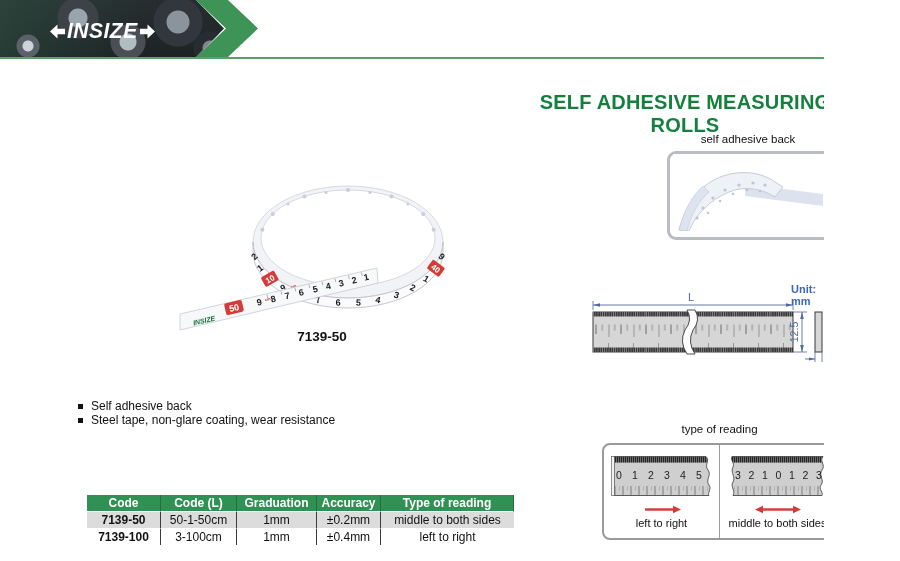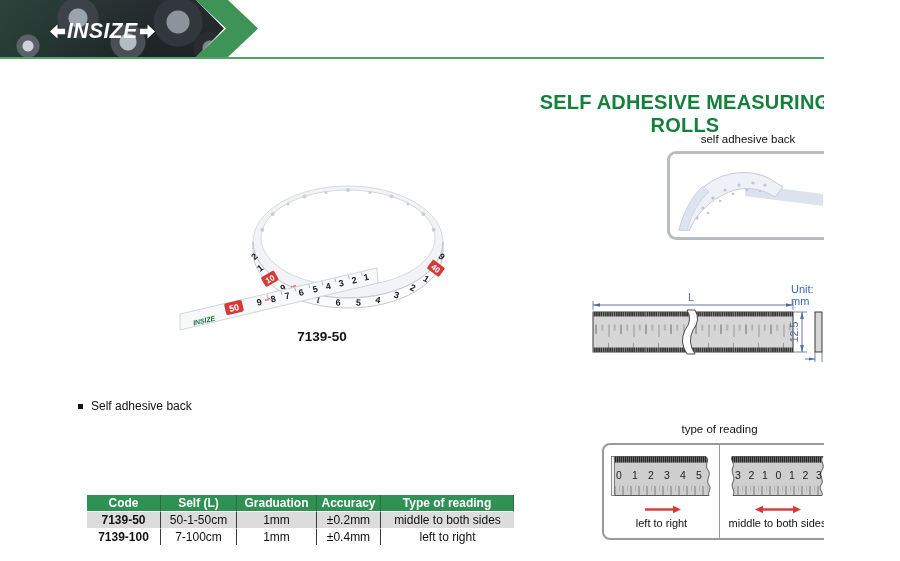--- a/index.html
+++ b/index.html
@@ -35,21 +35,21 @@
   
   .adh-box{position:absolute;left:667px;top:151px;width:160px;height:83px;background:#fff;
     border:3px solid #b9bcc0;border-radius:9px;box-shadow:inset 0 0 0 2px #fff;}
 
   
   .features{position:absolute;left:78px;top:400px;}
   .feat{display:flex;align-items:flex-start;line-height:13.5px;font-size:12px;color:#111;}
   .sq{width:5px;height:5px;background:#111;margin:4px 8px 0 0;flex:0 0 auto;}
 
   
-  .unit{position:absolute;left:791px;top:283px;font-size:11px;color:#3a67b8;}
+  .unit{position:absolute;left:791px;top:283px;font-size:11px;color:#3a67b8;font-weight:bold;}
 
   
   .read-box{position:absolute;left:602px;top:443px;width:235px;height:97px;background:#fff;
     border:2px solid #9a9a9a;border-radius:8px;display:flex;box-sizing:border-box;}
   .read-half{flex:1;display:flex;flex-direction:column;align-items:center;}
   .read-half.first{border-right:1.5px solid #9a9a9a;}
   .read-caption{font-size:11px;color:#111;margin-top:2px;}
 
   
   .tbl{position:absolute;left:87px;top:495px;width:427px;font-size:12px;}
@@ -240,20 +240,24 @@
     <polygon points="232,79 226,77.4 226,80.6" fill="#51699f"></polygon>
     <text x="243" y="82" font-size="10.5" fill="#51699f">0.3</text>
     <line x1="241" y1="84.5" x2="262" y2="84.5" stroke="#51699f" stroke-width="0.8"></line>
   </svg>
 
   <div class="features">
     <div class="feat">
       <span class="sq"></span>
       <span>Self adhesive back</span>
     </div>
+    <div class="feat">
+      <span class="sq"></span>
+      <span>Steel tape, non-glare coating, wear resistance</span>
+    </div>
   </div>
 
   <div class="figlabel" style="left:602px;top:423px;width:235px;">type of reading</div>
   <div class="read-box">
 
     <div class="read-half first">
       <svg width="102" height="40" viewBox="0 0 102 40" style="margin-top:11px">
         <defs>
             <clipPath id="clipL">
               <path d="M3,0.5 L95,0.5 C99,5 93,9 97,14 C101,19 94,24 98,29 C101,33 96,37 98,39.5 L3,39.5 Z"></path>
@@ -308,34 +312,34 @@
         <polygon points="9,1.8 1,5.5 9,9.2" fill="#d43a36"></polygon>
         <polygon points="39,1.8 47,5.5 39,9.2" fill="#d43a36"></polygon>
       </svg>
       <div class="read-caption">middle to both sides</div>
     </div>
   </div>
 
   <div class="tbl">
     <div class="trow thead">
       <div class="tc">Code</div>
-      <div class="tc">Self (L)</div>
+      <div class="tc">Code (L)</div>
       <div class="tc">Graduation</div>
       <div class="tc">Accuracy</div>
       <div class="tc">Type of reading</div>
     </div>
     <div class="trow r1">
       <div class="tc colcode">7139-50</div>
       <div class="tc">50-1-50cm</div>
       <div class="tc">1mm</div>
       <div class="tc">±0.2mm</div>
       <div class="tc">middle to both sides</div>
     </div>
     <div class="trow r2">
       <div class="tc colcode">7139-100</div>
-      <div class="tc">7-100cm</div>
+      <div class="tc">3-100cm</div>
       <div class="tc">1mm</div>
       <div class="tc">±0.4mm</div>
       <div class="tc">left to right</div>
     </div>
   </div>
 
 </div>
 
 </body></html>

